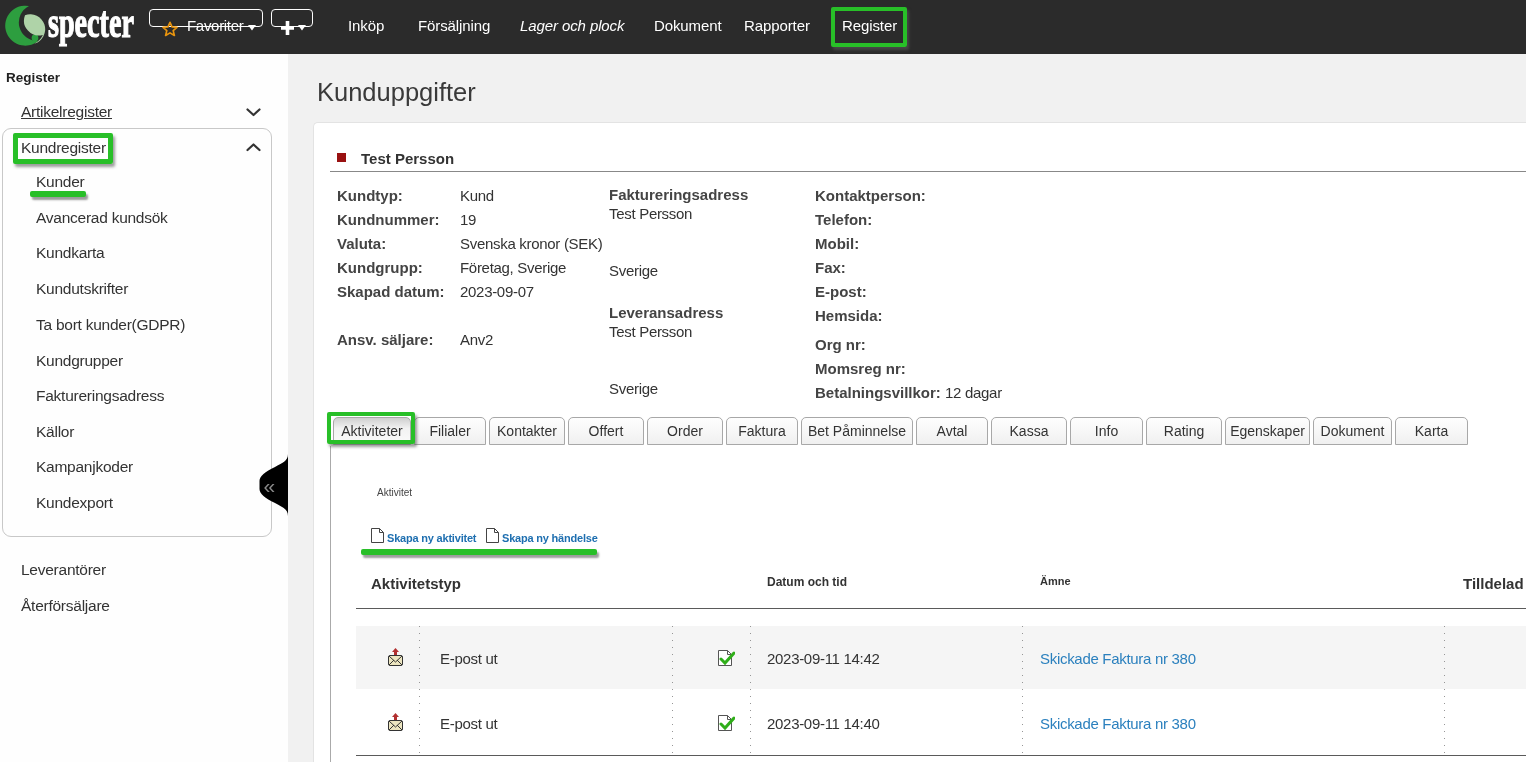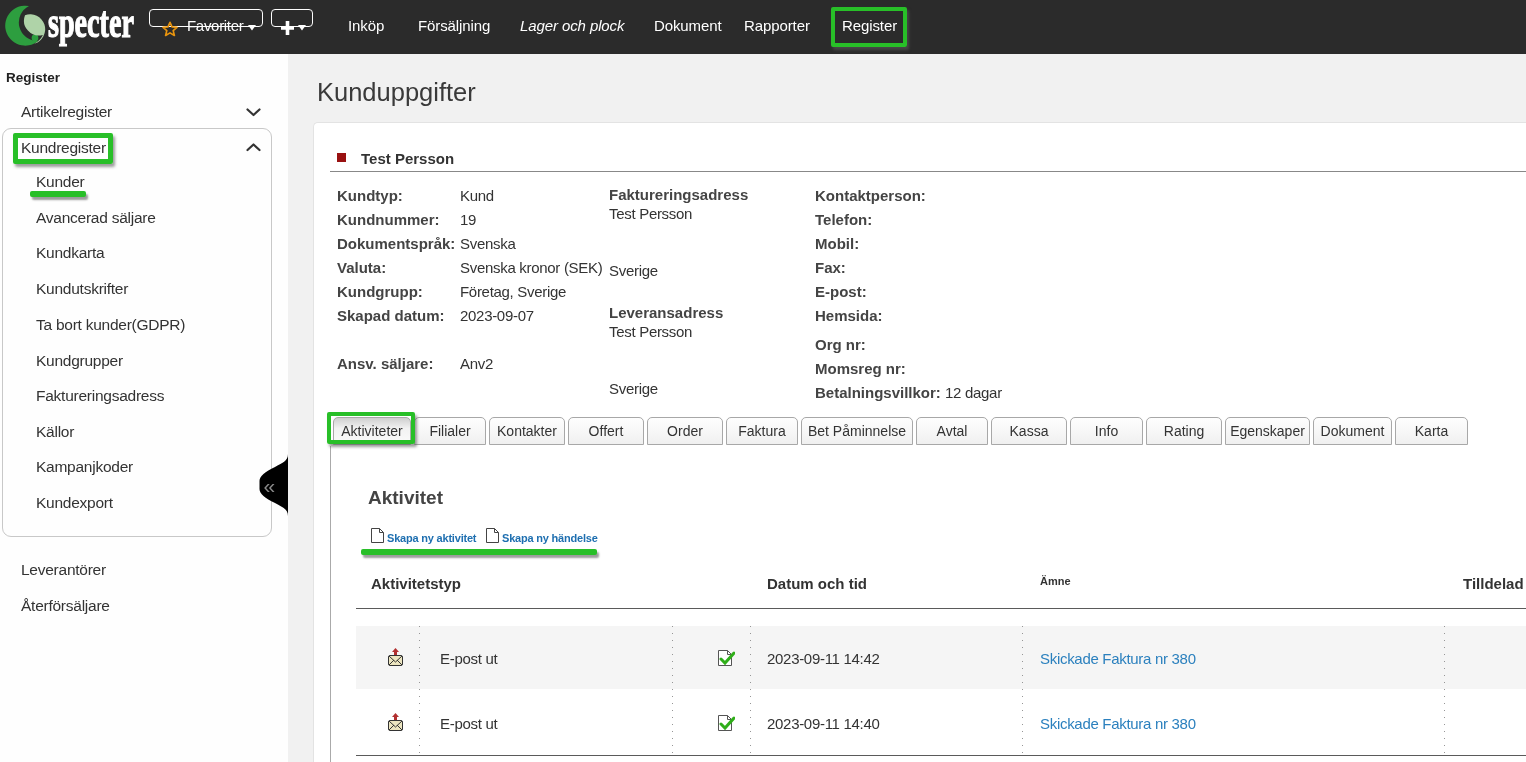--- a/index.html
+++ b/index.html
@@ -72,33 +72,33 @@
   <span class="navlink" style="left:348px;">Inköp</span>
   <span class="navlink" style="left:418px;">Försäljning</span>
   <span class="navlink" style="left:520px;font-style:italic;">Lager och plock</span>
   <span class="navlink" style="left:654px;">Dokument</span>
   <span class="navlink" style="left:744px;">Rapporter</span>
   <span class="navlink" style="left:842px;">Register</span>
 </div>
 
 <div id="sidebar">
   <div class="abs" style="left:6px; top:16px; font-size:13.5px; font-weight:bold; color:#222;">Register</div>
-  <div class="sideitem" style="left:21px; top:49px;">Artikelregister</div>
+  <div class="sideitem" style="left:21px; top:49px;text-decoration:underline;">Artikelregister</div>
   <svg class="abs" style="left:246px; top:54px;" width="15" height="9" viewBox="0 0 15 9">
       <path d="M1.5,1.5 L7.5,7 L13.5,1.5" fill="none" stroke="#333" stroke-width="2.2" stroke-linecap="round" stroke-linejoin="round"></path>
     </svg>
 
   <div id="sidebox"></div>
   <div class="sideitem" style="left:21px; top:85px;">Kundregister</div>
   <svg class="abs" style="left:246px; top:89px;" width="15" height="9" viewBox="0 0 15 9">
       <path d="M1.5,7 L7.5,1.5 L13.5,7" fill="none" stroke="#333" stroke-width="2.2" stroke-linecap="round" stroke-linejoin="round"></path>
     </svg>
 
   <div class="sideitem" style="left:36px; top:119px;">Kunder</div>
-  <div class="sideitem" style="left:36px; top:155px;">Avancerad säljare</div>
+  <div class="sideitem" style="left:36px; top:155px;">Avancerad kundsök</div>
   <div class="sideitem" style="left:36px; top:190px;">Kundkarta</div>
   <div class="sideitem" style="left:36px; top:226px;">Kundutskrifter</div>
   <div class="sideitem" style="left:36px; top:262px;">Ta bort kunder(GDPR)</div>
   <div class="sideitem" style="left:36px; top:298px;">Kundgrupper</div>
   <div class="sideitem" style="left:36px; top:333px;">Faktureringsadress</div>
   <div class="sideitem" style="left:36px; top:369px;">Källor</div>
   <div class="sideitem" style="left:36px; top:404px;text-align:center;">Kampanjkoder</div>
   <div class="sideitem" style="left:36px; top:440px;">Kundexport</div>
 
   <div class="sideitem" style="left:21px; top:507px;">Leverantörer</div>
@@ -114,21 +114,20 @@
 
 <div id="card"></div>
 
 <div class="abs" style="left:337px; top:153px; width:9px; height:9px; background:#991111;"></div>
 <div class="abs" style="left:361px; top:150px; font-size:15px; font-weight:bold; color:#333;">Test Persson</div>
 <div class="abs" style="left:330px; top:171px; width:1196px; height:1px; background:#888;"></div>
 
 <div class="abs" style="left:337px; top:184px;">
   <div class="frow"><span class="lbl" style="width:123px;">Kundtyp:</span><span class="val">Kund</span></div>
   <div class="frow"><span class="lbl" style="width:123px;">Kundnummer:</span><span class="val">19</span></div>
-  <div class="frow"><span class="lbl" style="width:123px;">Dokumentspråk:</span><span class="val">Svenska</span></div>
   <div class="frow"><span class="lbl" style="width:123px;">Valuta:</span><span class="val">Svenska kronor (SEK)</span></div>
   <div class="frow"><span class="lbl" style="width:123px;">Kundgrupp:</span><span class="val">Företag, Sverige</span></div>
   <div class="frow"><span class="lbl" style="width:123px;">Skapad datum:</span><span class="val">2023-09-07</span></div>
   <div class="frow">&nbsp;</div>
   <div class="frow"><span class="lbl" style="width:123px;">Ansv. säljare:</span><span class="val">Anv2</span></div>
 </div>
 
 <div class="abs lbl" style="left:609px; top:186px; font-size:15px;">Faktureringsadress</div>
 <div class="abs val" style="left:609px; top:205px; font-size:15px;">Test Persson</div>
 <div class="abs val" style="left:609px; top:262px; font-size:15px;">Sverige</div>
@@ -148,35 +147,35 @@
   <div class="frow"><span class="lbl">Org nr:</span></div>
   <div class="frow"><span class="lbl">Momsreg nr:</span></div>
   <div class="frow"><span class="lbl">Betalningsvillkor:</span> <span class="val">12 dagar</span></div>
 </div>
 
 <div id="tabs">
   <span class="tab active" style="width:78px;">Aktiviteter</span><span class="tab" style="width:72px;">Filialer</span><span class="tab" style="width:76px;">Kontakter</span><span class="tab" style="width:76px;">Offert</span><span class="tab" style="width:76px;">Order</span><span class="tab" style="width:72px;">Faktura</span><span class="tab" style="width:112px;">Bet Påminnelse</span><span class="tab" style="width:72px;">Avtal</span><span class="tab" style="width:76px;">Kassa</span><span class="tab" style="width:73px;">Info</span><span class="tab" style="width:76px;">Rating</span><span class="tab" style="width:85px;">Egenskaper</span><span class="tab" style="width:79px;">Dokument</span><span class="tab" style="width:73px;">Karta</span>
 </div>
 <div class="abs" style="left:330px; top:446px; width:1px; height:316px; background:#aaa;"></div>
 
-<div class="abs" style="left:368px; top:487px; font-size:19px; font-weight:bold; color:#444;">Aktivitet</div>
+<div class="abs" style="left:377px; top:487px; font-size:10px; font-weight:normal; color:#444;">Aktivitet</div>
 
 <svg class="abs" style="left:371px; top:528px;" width="13" height="15" viewBox="0 0 13 15">
   <path d="M0.5,0.5 L8.5,0.5 L12.5,4.5 L12.5,14.5 L0.5,14.5 Z" fill="#fff" stroke="#444"></path>
   <path d="M8.5,0.5 L8.5,4.5 L12.5,4.5" fill="none" stroke="#444"></path>
 </svg>
 <div class="abs blue" style="left:387px; top:532px; font-size:11px; letter-spacing:-0.2px; font-weight:bold;">Skapa ny aktivitet</div>
 <svg class="abs" style="left:486px; top:528px;" width="13" height="15" viewBox="0 0 13 15">
   <path d="M0.5,0.5 L8.5,0.5 L12.5,4.5 L12.5,14.5 L0.5,14.5 Z" fill="#fff" stroke="#444"></path>
   <path d="M8.5,0.5 L8.5,4.5 L12.5,4.5" fill="none" stroke="#444"></path>
 </svg>
 <div class="abs blue" style="left:502px; top:532px; font-size:11px; letter-spacing:-0.2px; font-weight:bold;">Skapa ny händelse</div>
 
 <div class="abs" style="left:371px; top:575px; font-size:15px; font-weight:bold; color:#333;">Aktivitetstyp</div>
-<div class="abs" style="left:767px; top:575px; font-size:15px; font-weight:bold; color:#333;">Datum och tid</div>
+<div class="abs" style="left:767px; top:575px; font-size:12px; font-weight:bold; color:#333;">Datum och tid</div>
 <div class="abs" style="left:1040px; top:575px; font-size:11px; font-weight:bold; color:#333;">Ämne</div>
 <div class="abs" style="left:1463px; top:575px; font-size:15px; font-weight:bold; color:#333;">Tilldelad</div>
 <div class="abs" style="left:356px; top:608px; width:1170px; height:1px; background:#5a5a5a;"></div>
 
 <div class="abs" style="left:356px; top:626px; width:1170px; height:63px; background:#f5f5f5;"></div>
 <div class="abs" style="left:356px; top:755px; width:1170px; height:1px; background:#5a5a5a;"></div>
 
 <div class="dotline" style="left:419px;"></div>
 <div class="dotline" style="left:672px;"></div>
 <div class="dotline" style="left:750px;"></div>

